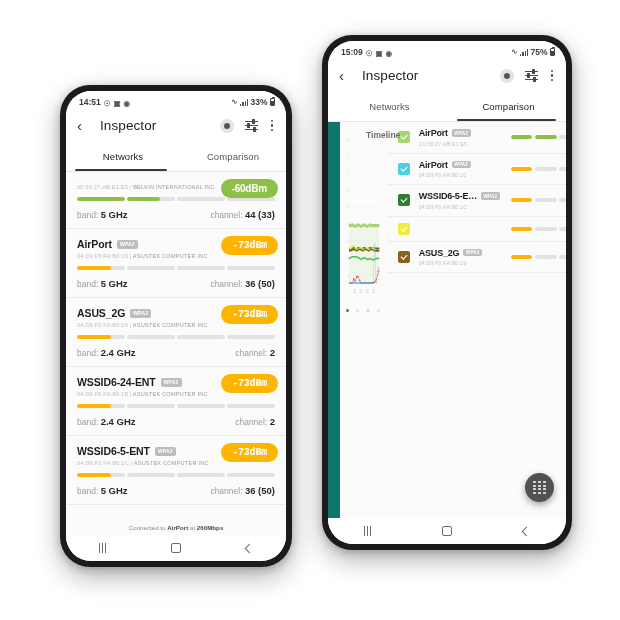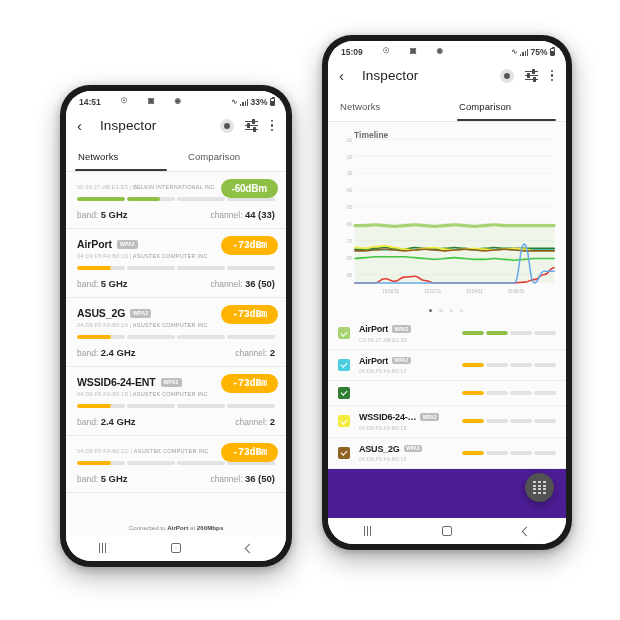--- a/index.html
+++ b/index.html
@@ -33,21 +33,21 @@
   #phone-left  { left: 60px;  top: 85px;  width: 232px; height: 482px; }
   #phone-right { left: 322px; top: 35px;  width: 250px; height: 515px; z-index: 3; }
 
   
   .statusbar {
     display: flex; align-items: center; justify-content: space-between;
     padding: 6px 11px 3px 13px;
     font-size: 8.5px; color: #3b3b3b; font-weight: 600;
     background: #ffffff;
   }
-  .sb-left { display: flex; align-items: flex-start; gap: 20px; }
+  .sb-left { display: flex; align-items: flex-end; gap: 3px; }
   .sb-right { display: flex; align-items: center; gap: 2.5px; }
   .sb-icon { font-size: 7.5px; color: #555; line-height: 1; }
   .sb-battery {
     display: inline-block; width: 5px; height: 8px;
     border: 1px solid #444; border-radius: 1px; position: relative;
     background: linear-gradient(to top, #444 70%, #fff 70%);
   }
   .sb-battery::after {
     content: ""; position: absolute; top: -2px; left: 1px;
     width: 3px; height: 1px; background: #444; border-radius: 1px;
@@ -93,22 +93,22 @@
   }
   .ab-filter b:nth-child(4) { top: -0.6px; left: 7px; }
   .ab-filter b:nth-child(5) { top: 3.6px; left: 2.5px; }
   .ab-filter b:nth-child(6) { top: 7.9px; left: 8px; }
   .ab-menu { display: flex; flex-direction: column; gap: 2px; padding: 0 2px; }
   .ab-menu span { width: 2.2px; height: 2.2px; border-radius: 50%; background: #4a4a4a; }
 
   
   .tabs { display: flex; background: #ffffff; }
   .tab {
-    flex: 1; text-align: left; font-size: 9.5px; color: #555;
-    padding: 9px 0 9px 12px; position: relative; letter-spacing: 0.1px;
+    flex: 1; text-align: center; font-size: 9.5px; color: #555;
+    padding: 9px 0 9px 4px; position: relative; letter-spacing: 0.1px;
   }
   .tab.active { color: #1c1c1c; }
   .tab.active::after {
     content: ""; position: absolute; left: 8%; right: 8%; bottom: 0;
     height: 1.8px; background: #3a3a3a; border-radius: 1px;
   }
   .tabs-divider { height: 1px; background: #e8e8e8; }
 
   
   .net-list { flex: 1; background: #fbfbfb; overflow: hidden; }
@@ -162,21 +162,21 @@
   }
   .nav-recents { display: flex; gap: 1.6px; }
   .nav-recents i { width: 1.5px; height: 10px; background: #6b6b6b; }
   .nav-home { width: 10px; height: 10px; border: 1.5px solid #6b6b6b; border-radius: 2px; }
   .nav-back {
     width: 7px; height: 7px; border-left: 1.5px solid #6b6b6b;
     border-bottom: 1.5px solid #6b6b6b; transform: rotate(45deg);
   }
 
   
-  .comp-body { flex: 1; background: #4c1d95; display: flex; flex-direction: column; overflow: hidden; }
+  .comp-body { flex: 1; background: #0f766e; display: flex; flex-direction: row; overflow: hidden; padding-left: 12px; }
   .chart-card {
     background: #fbfbfb; padding: 5px 8px 0 6px; position: relative;
   }
   .chart-title {
     position: absolute; left: 26px; top: 8px;
     font-size: 8.5px; color: #6d6d6d; font-weight: 600; z-index: 4;
   }
   .chart-wrap { position: relative; height: 178px; }
   .chart-svg { display: block; width: 100%; height: 100%; }
   .dots { display: flex; justify-content: center; gap: 7px; padding: 4px 0 6px 0; }
@@ -369,20 +369,24 @@
             <div class="bar">
               <span style="width: 0%; background: rgb(255, 180, 0);"></span>
             </div>
           </div>
           <div class="net-meta">
             <div><span>band:</span> <b>2.4 GHz</b></div>
             <div><span>channel:</span> <b>2</b></div>
           </div>
         </div>
         <div class="net-row">
+          <div class="net-head">
+            <span class="net-ssid">WSSID6-5-ENT</span>
+            <span class="net-sec">WPA2</span>
+          </div>
           <div class="net-pill warn">-73dBm</div>
           <div class="net-mac"><span>04:D9:F5:FA:B0:1C</span> | <b>ASUSTEK COMPUTER INC</b></div>
           <div class="bars">
             <div class="bar">
               <span style="width: 72%; background: rgb(255, 180, 0);"></span>
             </div>
             <div class="bar">
               <span style="width: 0%; background: rgb(255, 180, 0);"></span>
             </div>
             <div class="bar">
@@ -559,44 +563,44 @@
               <div class="bar">
                 <span style="width: 0%; background: rgb(255, 180, 0);"></span>
               </div>
               <div class="bar">
                 <span style="width: 0%; background: rgb(255, 180, 0);"></span>
               </div>
             </div>
           </div>
           <div class="leg-row">
             <div class="leg-check" style="background: rgb(46, 125, 50);"></div>
+            <div class="leg-text">
+              <div class="leg-top">
+                <span class="leg-ssid">WSSID6-5-E…</span>
+                <span class="leg-sec">WPA2</span>
+              </div>
+              <div class="leg-mac">04:D9:F5:FA:B0:1C</div>
+            </div>
             <div class="leg-bars">
               <div class="bar">
                 <span style="width: 100%; background: rgb(255, 180, 0);"></span>
               </div>
               <div class="bar">
                 <span style="width: 0%; background: rgb(255, 180, 0);"></span>
               </div>
               <div class="bar">
                 <span style="width: 0%; background: rgb(255, 180, 0);"></span>
               </div>
               <div class="bar">
                 <span style="width: 0%; background: rgb(255, 180, 0);"></span>
               </div>
             </div>
           </div>
           <div class="leg-row">
             <div class="leg-check" style="background: rgb(242, 234, 60);"></div>
-            <div class="leg-text">
-              <div class="leg-top">
-                <span class="leg-ssid">WSSID6-24-…</span>
-                <span class="leg-sec">WPA2</span>
-              </div>
-              <div class="leg-mac">04:D9:F5:FA:B0:18</div>
-            </div>
             <div class="leg-bars">
               <div class="bar">
                 <span style="width: 100%; background: rgb(255, 180, 0);"></span>
               </div>
               <div class="bar">
                 <span style="width: 0%; background: rgb(255, 180, 0);"></span>
               </div>
               <div class="bar">
                 <span style="width: 0%; background: rgb(255, 180, 0);"></span>
               </div>

